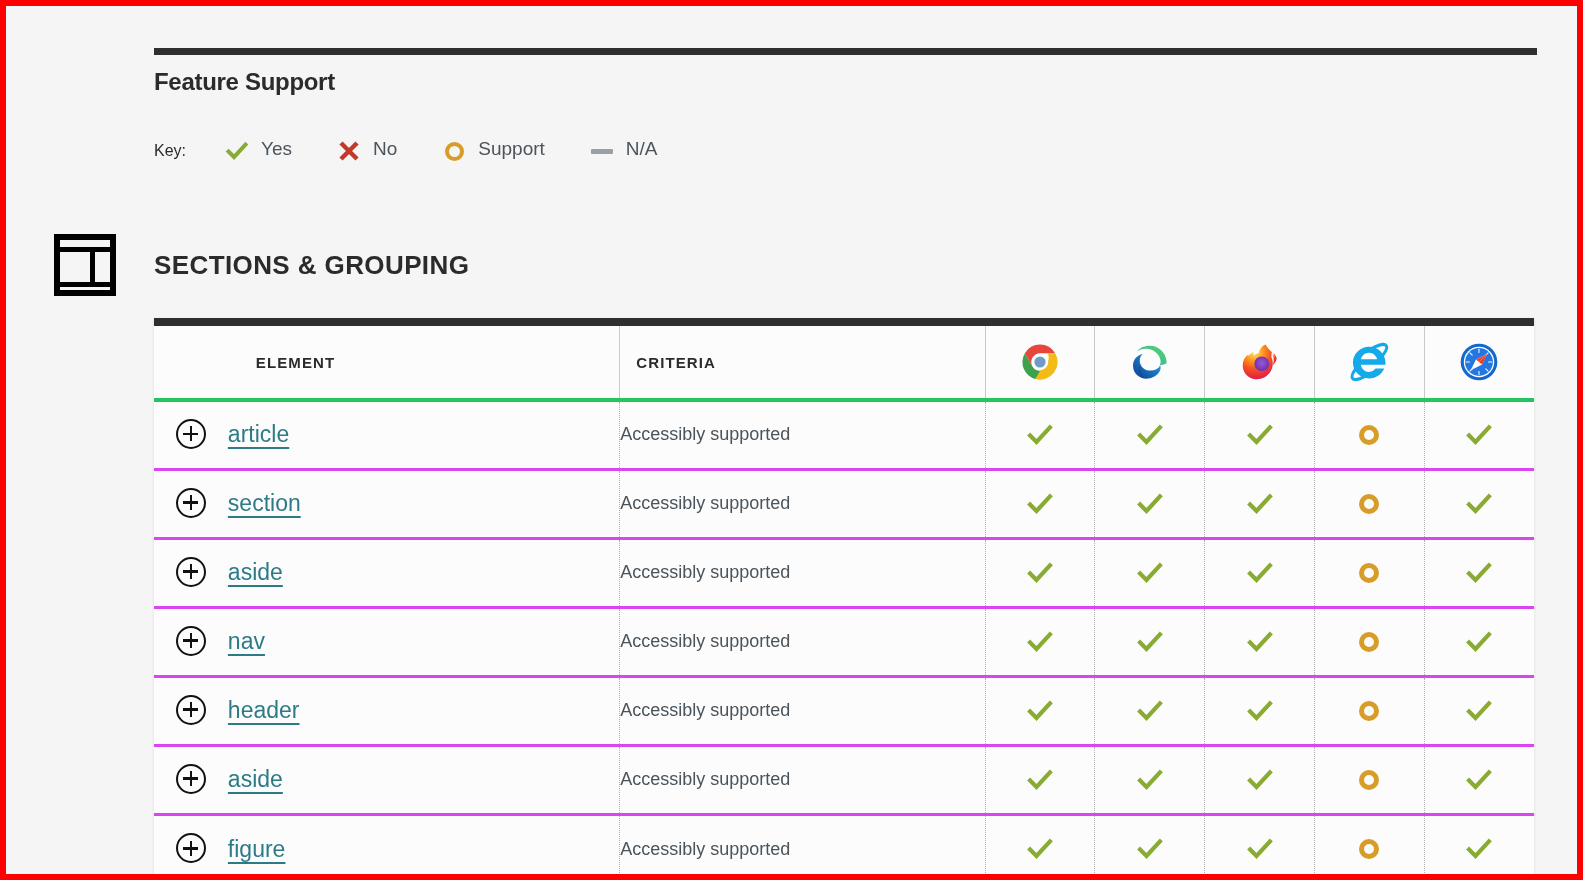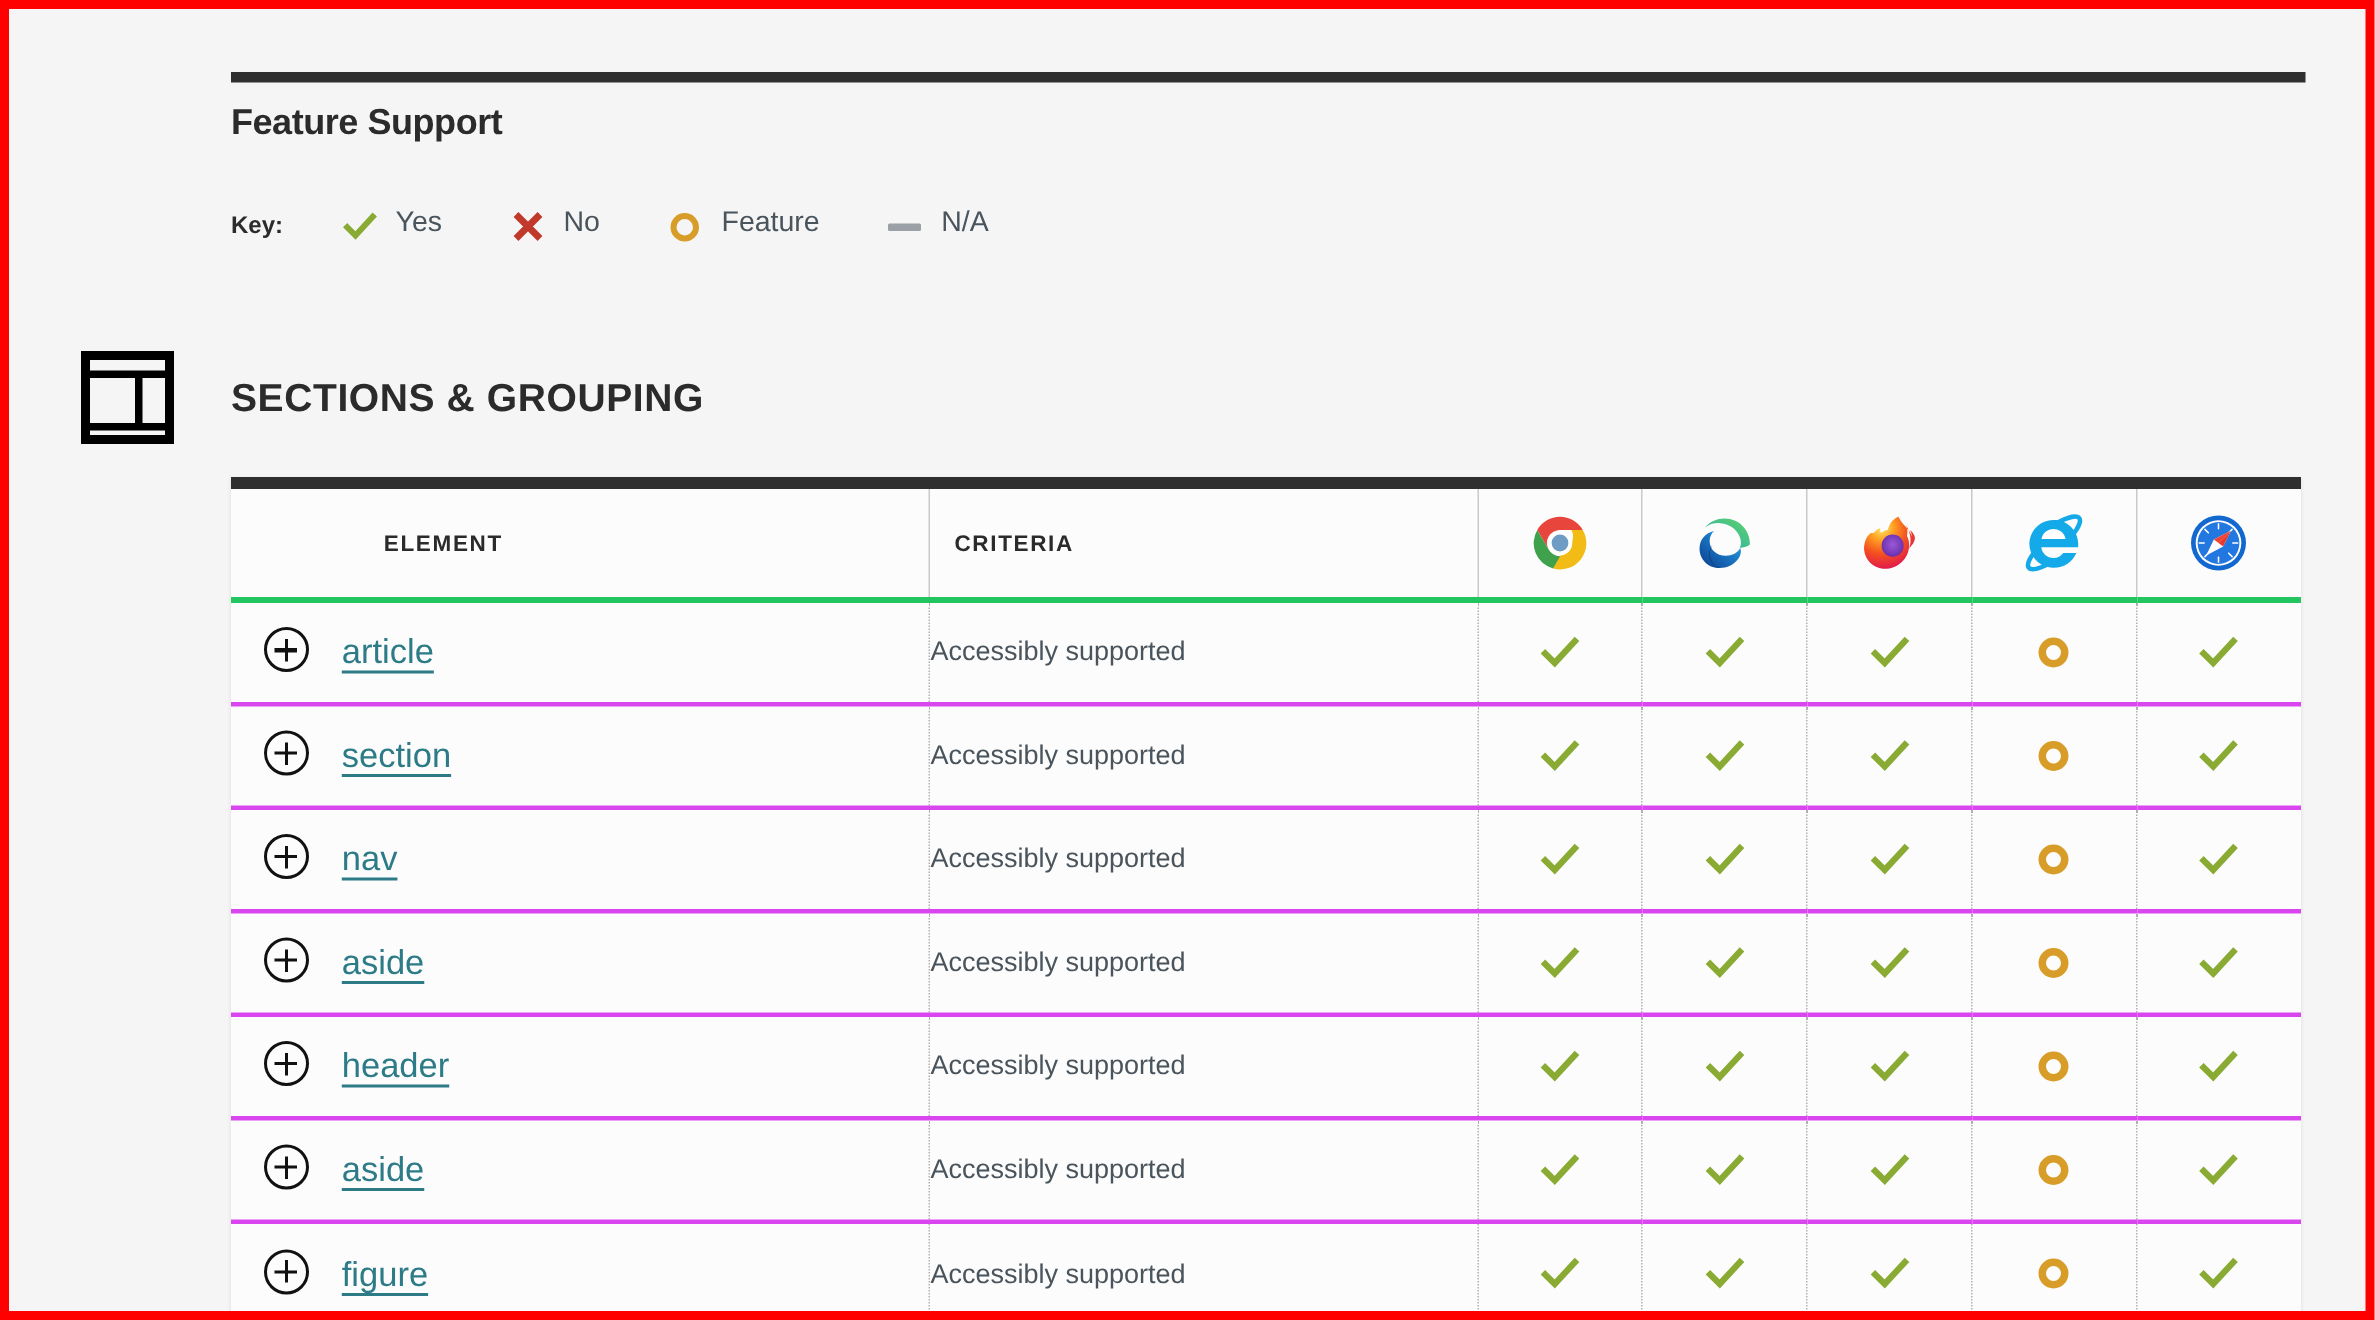--- a/index.html
+++ b/index.html
@@ -33,21 +33,21 @@
   
   .key-row {
     position: absolute;
     left: 148px; top: 128px;
     display: flex;
     align-items: center;
     height: 34px;
   }
   .key-label {
     font-size: 16px;
-    font-weight: bold;
+    font-weight: normal;
     color: #2b2b2b;
     margin-right: 38px;
   }
   .key-item {
     display: flex;
     margin-right: 44px;
   }
   .key-item .glyph {
     display: flex;
     align-items: center;
@@ -229,21 +229,21 @@
         <path d="M3 3 L19 19 M19 3 L3 19" fill="none" stroke="#c0392b" stroke-width="4.5" stroke-linecap="butt"></path>
       </svg>
     </span>
     <span class="ktext">No</span>
   </div>
 
   <div class="key-item">
     <span class="glyph">
       <span class="ring"></span>
     </span>
-    <span class="ktext">Feature</span>
+    <span class="ktext">Support</span>
   </div>
 
   <div class="key-item">
     <span class="glyph">
       <span class="dash"></span>
     </span>
     <span class="ktext">N/A</span>
   </div>
 </div>
 
@@ -460,21 +460,21 @@
               </svg>
           </div>
         </td>
       </tr>
 
       <tr>
         <td class="exp-cell">
           <button class="expander"></button>
         </td>
         <td class="elem-cell">
-          <a class="elem-link">nav</a>
+          <a class="elem-link">aside</a>
         </td>
         <td class="crit-cell">Accessibly supported</td>
         <td class="supp-cell">
           <div class="cell-glyph">
             <svg width="28" height="28" viewBox="0 0 24 24" aria-hidden="true">
                 <path d="M3.5 12.5 L9 18 L20.5 5.5" fill="none" stroke="#8aab33" stroke-width="3.6" stroke-linecap="square"></path>
               </svg>
           </div>
         </td>
         <td class="supp-cell">
@@ -503,21 +503,21 @@
               </svg>
           </div>
         </td>
       </tr>
 
       <tr>
         <td class="exp-cell">
           <button class="expander"></button>
         </td>
         <td class="elem-cell">
-          <a class="elem-link">aside</a>
+          <a class="elem-link">nav</a>
         </td>
         <td class="crit-cell">Accessibly supported</td>
         <td class="supp-cell">
           <div class="cell-glyph">
             <svg width="28" height="28" viewBox="0 0 24 24" aria-hidden="true">
                 <path d="M3.5 12.5 L9 18 L20.5 5.5" fill="none" stroke="#8aab33" stroke-width="3.6" stroke-linecap="square"></path>
               </svg>
           </div>
         </td>
         <td class="supp-cell">

